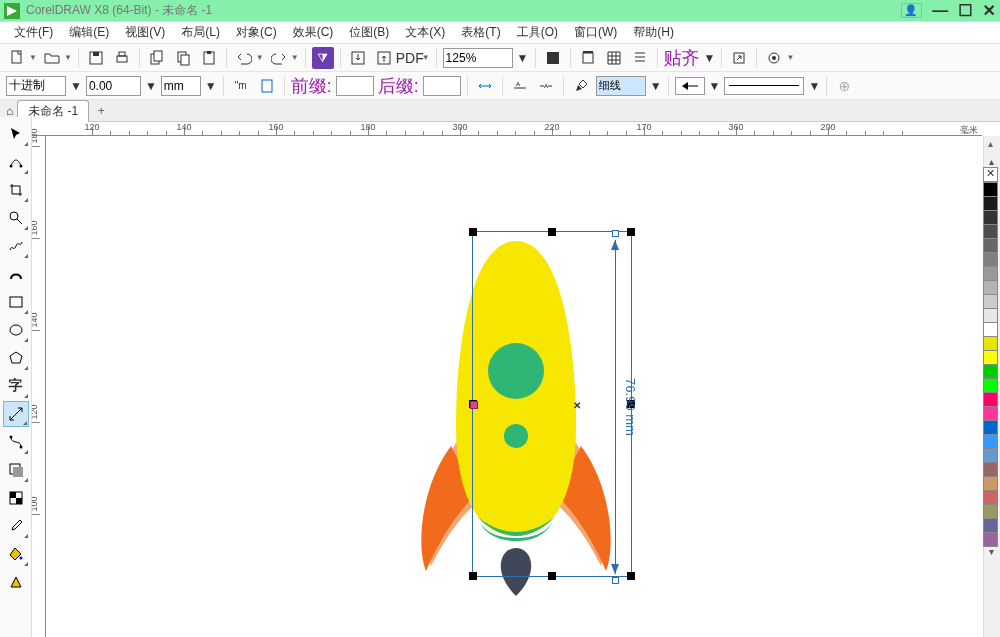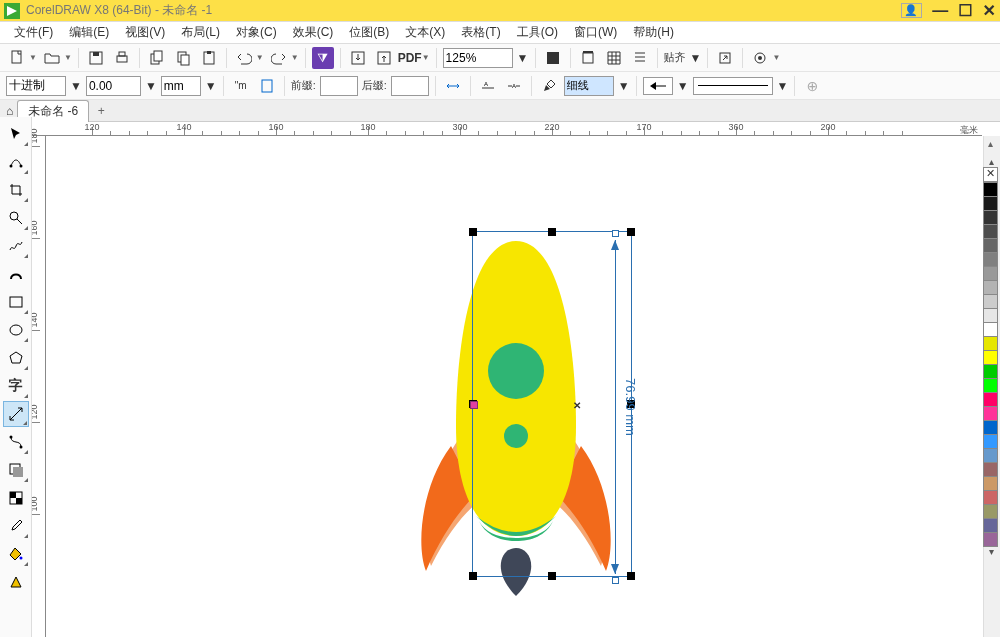--- a/index.html
+++ b/index.html
@@ -1,38 +1,38 @@
 <!DOCTYPE html>
 <html><head>
 <meta charset="utf-8">
 <style>
 * { margin: 0; padding: 0; box-sizing: border-box; font-family: "Microsoft YaHei", "SimSun", sans-serif; }
 body { background: #fff; font-size: 12px; color: #333; width: 1000px; height: 637px; overflow: hidden; position: relative; }
 
 
-.titlebar { height: 22px; background: #fde047; display: flex; align-items: center; padding: 7px 4px; border-bottom: 1px solid #ddd; }
+.titlebar { height: 22px; background: #86efac; display: flex; align-items: center; padding: 7px 4px; border-bottom: 1px solid #ddd; }
 .titlebar .logo { width: 16px; height: 16px; background: #3aa935; margin-right: 6px; position: relative; }
 .titlebar .logo::after { content: ""; position: absolute; left: 3px; top: 3px; width: 0; height: 0; border-left: 10px solid #fff; border-top: 5px solid transparent; border-bottom: 5px solid transparent; }
 .titlebar .title { flex: 1; color: #777; font-size: 12px; }
 .titlebar .winbtns { display: flex; gap: 10px; align-items: center; }
 .titlebar .winbtns span { font-size: 16px; font-weight: bold; cursor: pointer; }
 
 
 .menubar { height: 22px; display: flex; align-items: center; padding: 0 6px; gap: 0; border-bottom: 1px solid #ddd; }
 .menubar .menuitem { padding: 2px 8px; cursor: pointer; }
 
 
 .toolbar { height: 28px; display: flex; align-items: center; padding: 0 6px; gap: 4px; border-bottom: 1px solid #e5e5e5; background: #fafafa; }
 .tbbtn { width: 22px; height: 22px; display: inline-flex; align-items: center; justify-content: center; cursor: pointer; border-radius: 2px; }
 .tbbtn svg { width: 16px; height: 16px; }
 .dbtn { display: flex; align-items: center; }
 .dbtn .caret { font-size: 8px; margin-left: 1px; color: #666; }
 .sep { width: 1px; height: 20px; background: #ddd; margin: 0 2px; }
 .zoom-select { width: 70px; height: 20px; border: 1px solid #999; font-size: 12px; padding: 0 2px; }
-.txtlabel { font-size: 11px; color: #404040; }
+.txtlabel { font-size: 18px; color: #a21caf; }
 .smallinput { width: 38px; height: 20px; border: 1px solid #999; font-size: 12px; padding: 0 2px; }
 .lineweight { width: 50px; height: 20px; border: 1px solid #999; font-size: 11px; background: #cfe6ff; padding: 0 2px; }
 .arrowbox { width: 30px; height: 18px; border: 1px solid #999; display: inline-flex; align-items: center; justify-content: center; background: #fff; }
 .linebox { width: 80px; height: 18px; border: 1px solid #999; background: #fff; display: inline-flex; align-items: center; justify-content: center; }
 .linebox::before { content: ""; width: 70px; height: 1px; background: #000; }
 
 
 .doctabs { height: 22px; background: #eee; display: flex; align-items: center; padding: 0 6px; gap: 4px; border-bottom: 1px solid #ccc; }
 .doctab { background: #fff; border: 1px solid #aaa; border-bottom: none; padding: 2px 10px; display: flex; align-items: center; gap: 4px; border-radius: 3px 3px 0 0; }
 .addtab { width: 16px; height: 16px; display: flex; align-items: center; justify-content: center; color: #666; cursor: pointer; }
@@ -195,21 +195,21 @@
         <path d="M8 4v6m-2-2l2 2 2-2" fill="none" stroke="#333"></path>
       </svg>
     </span>
   <span class="tbbtn">
       <svg viewBox="0 0 16 16">
         <rect x="2" y="2" width="12" height="12" fill="none" stroke="#333"></rect>
         <path d="M8 12V6m-2 2l2-2 2 2" fill="none" stroke="#333"></path>
       </svg>
     </span>
   <span class="dbtn">
-      <span class="tbbtn" style="font-size:12px;font-weight:bold;">PDF</span>
+      <span class="tbbtn" style="font-size:14px;font-weight:normal;">PDF</span>
       <span class="caret">▼</span>
     </span>
   <div class="sep"></div>
   <input class="zoom-select" value="125%" style="">
     <span class="caret">▼</span>
   <div class="sep"></div>
   <span class="tbbtn">
       <svg viewBox="0 0 16 16">
         <rect x="2" y="2" width="12" height="12" fill="#333"></rect>
       </svg>
@@ -310,21 +310,21 @@
     <span class="caret">▼</span>
   <span class="linebox"></span>
     <span class="caret">▼</span>
   <div class="sep"></div>
   <span class="tbbtn" style="color:#aaa;font-size:14px;">⊕</span>
 </div>
 
 <div class="doctabs">
   <span style="font-size:12px;">⌂</span>
   <div class="doctab">
-    <span>未命名 -6</span>
+    <span>未命名 -1</span>
   </div>
   <div class="addtab">+</div>
 </div>
 
 <div class="ruler-corner"></div>
 <div class="ruler-h" id="rulerH">
     <div class="tick" style="left: 60px;"></div>
     <div class="ticklabel" style="left: 60px;">120</div>
     <div class="tick" style="left: 78.4px; height: 4px;"></div>
     <div class="tick" style="left: 96.8px; height: 4px;"></div>

